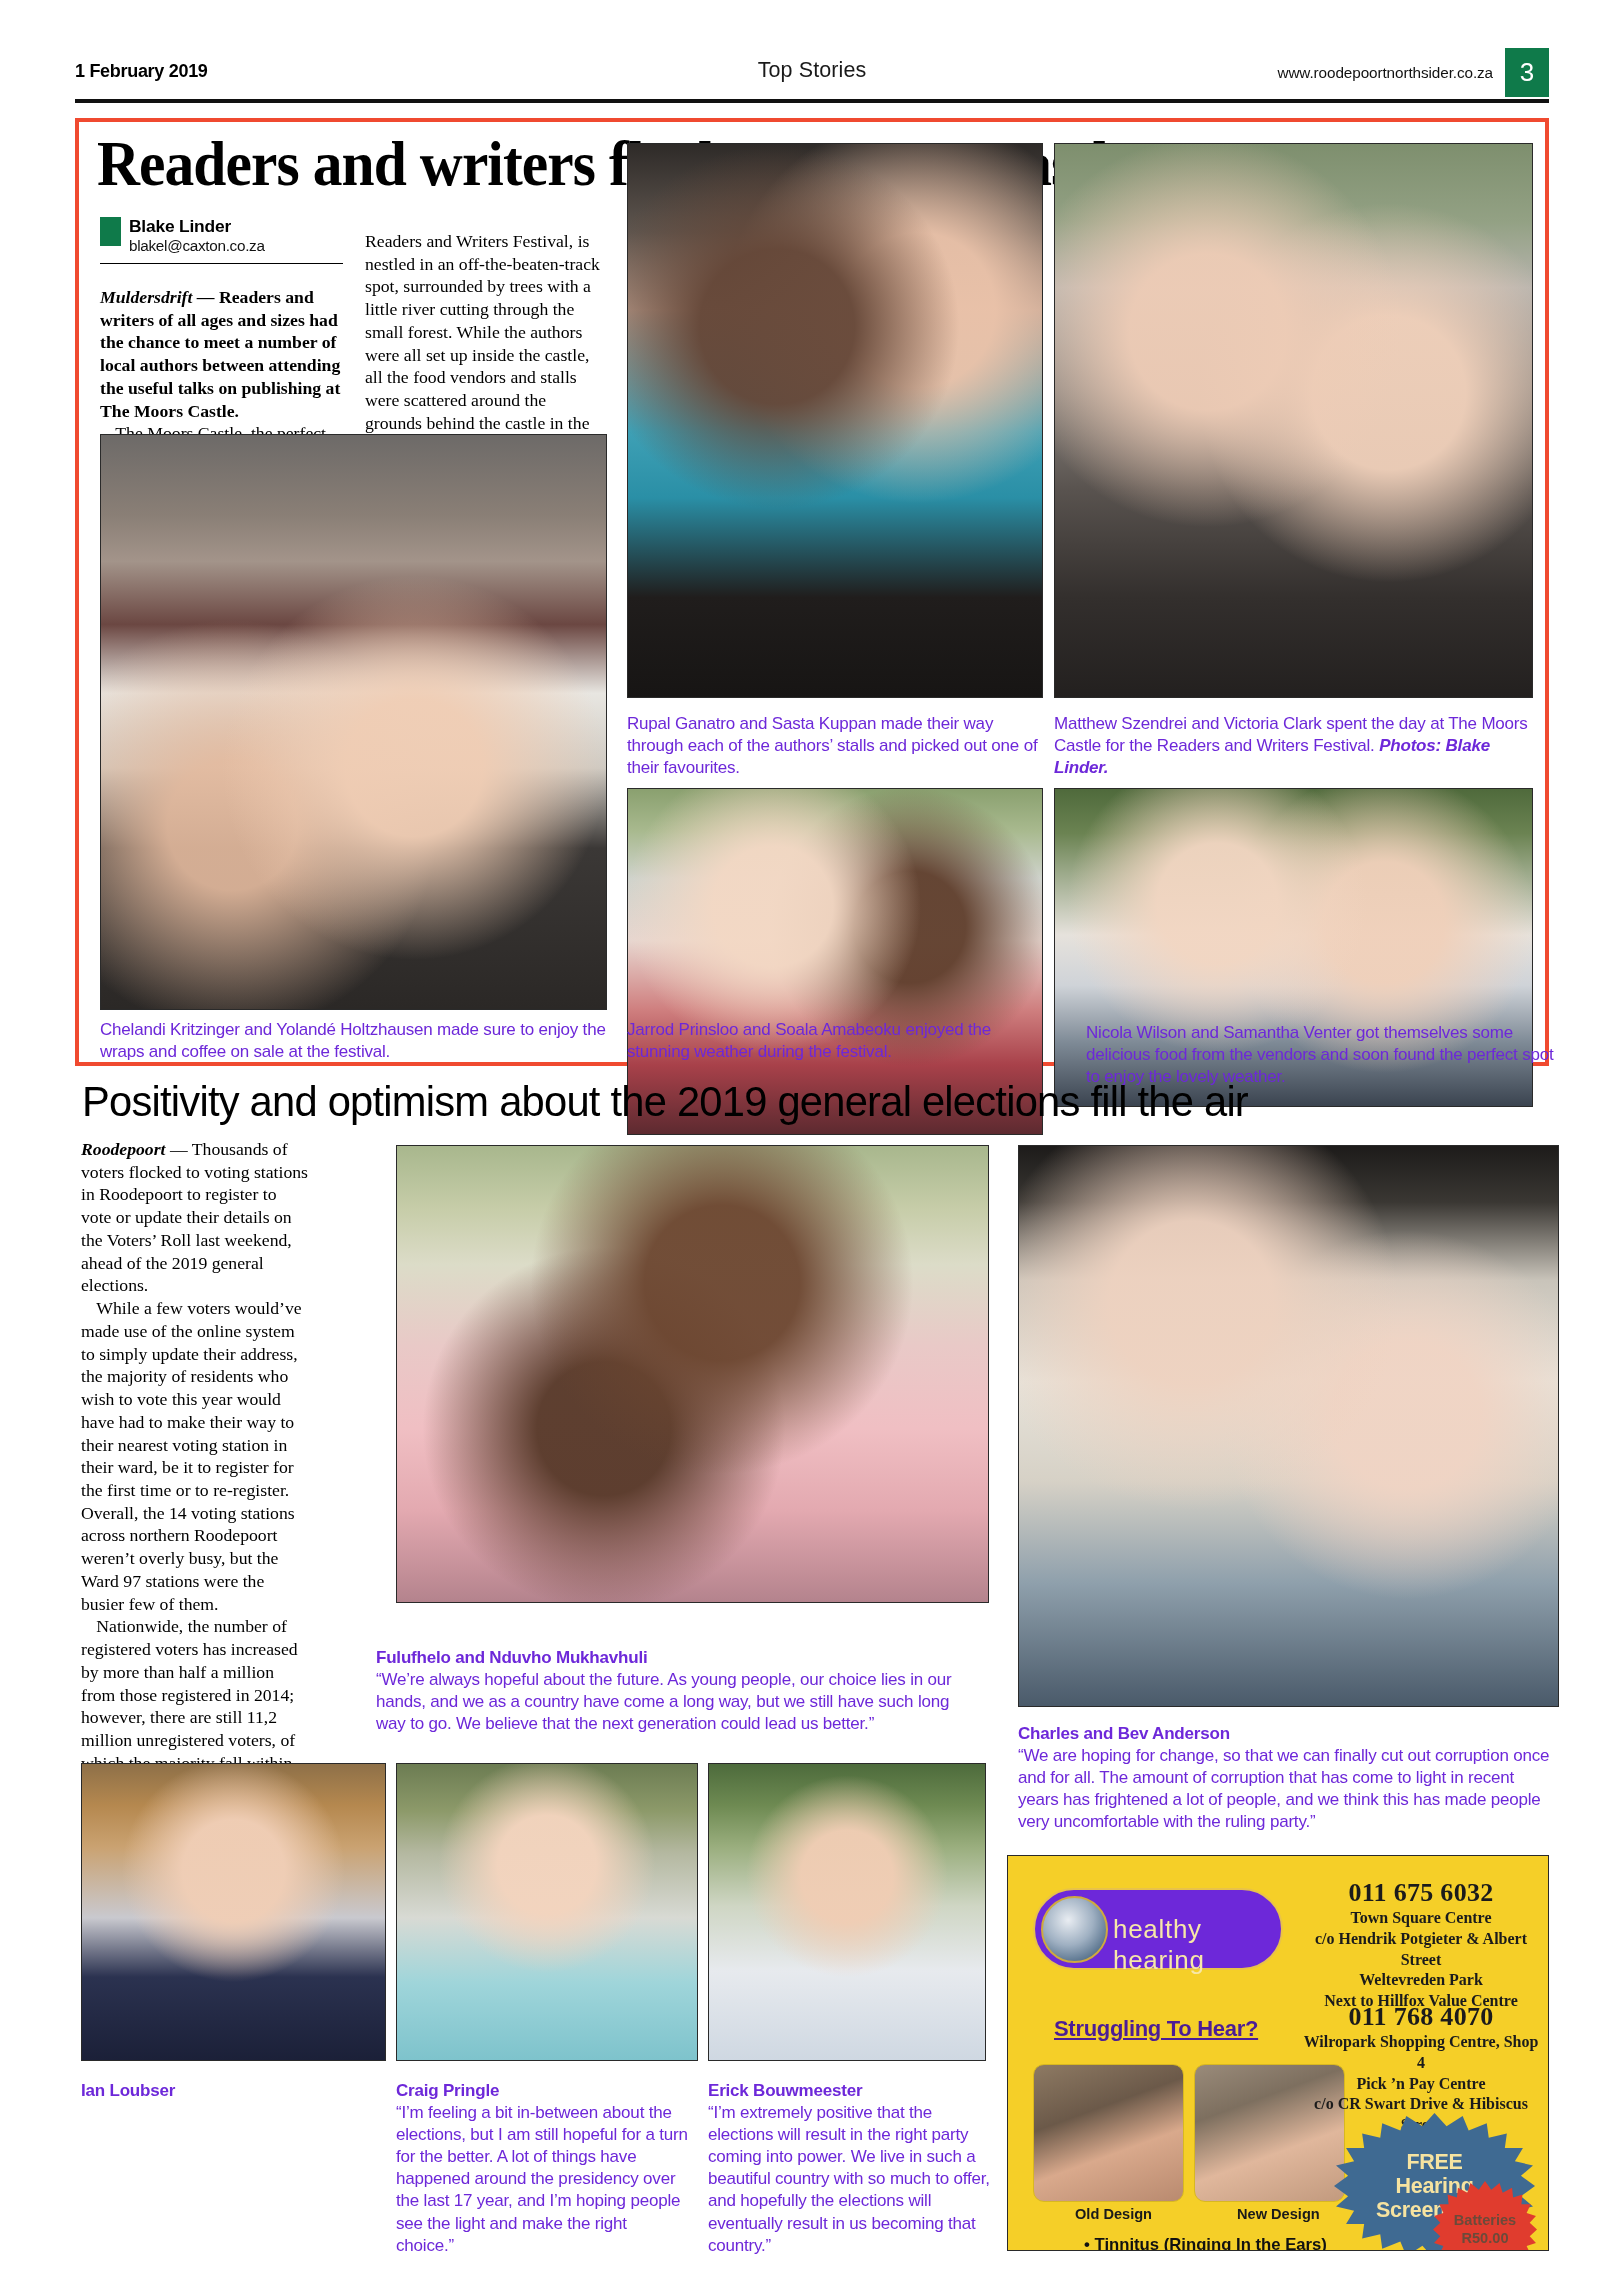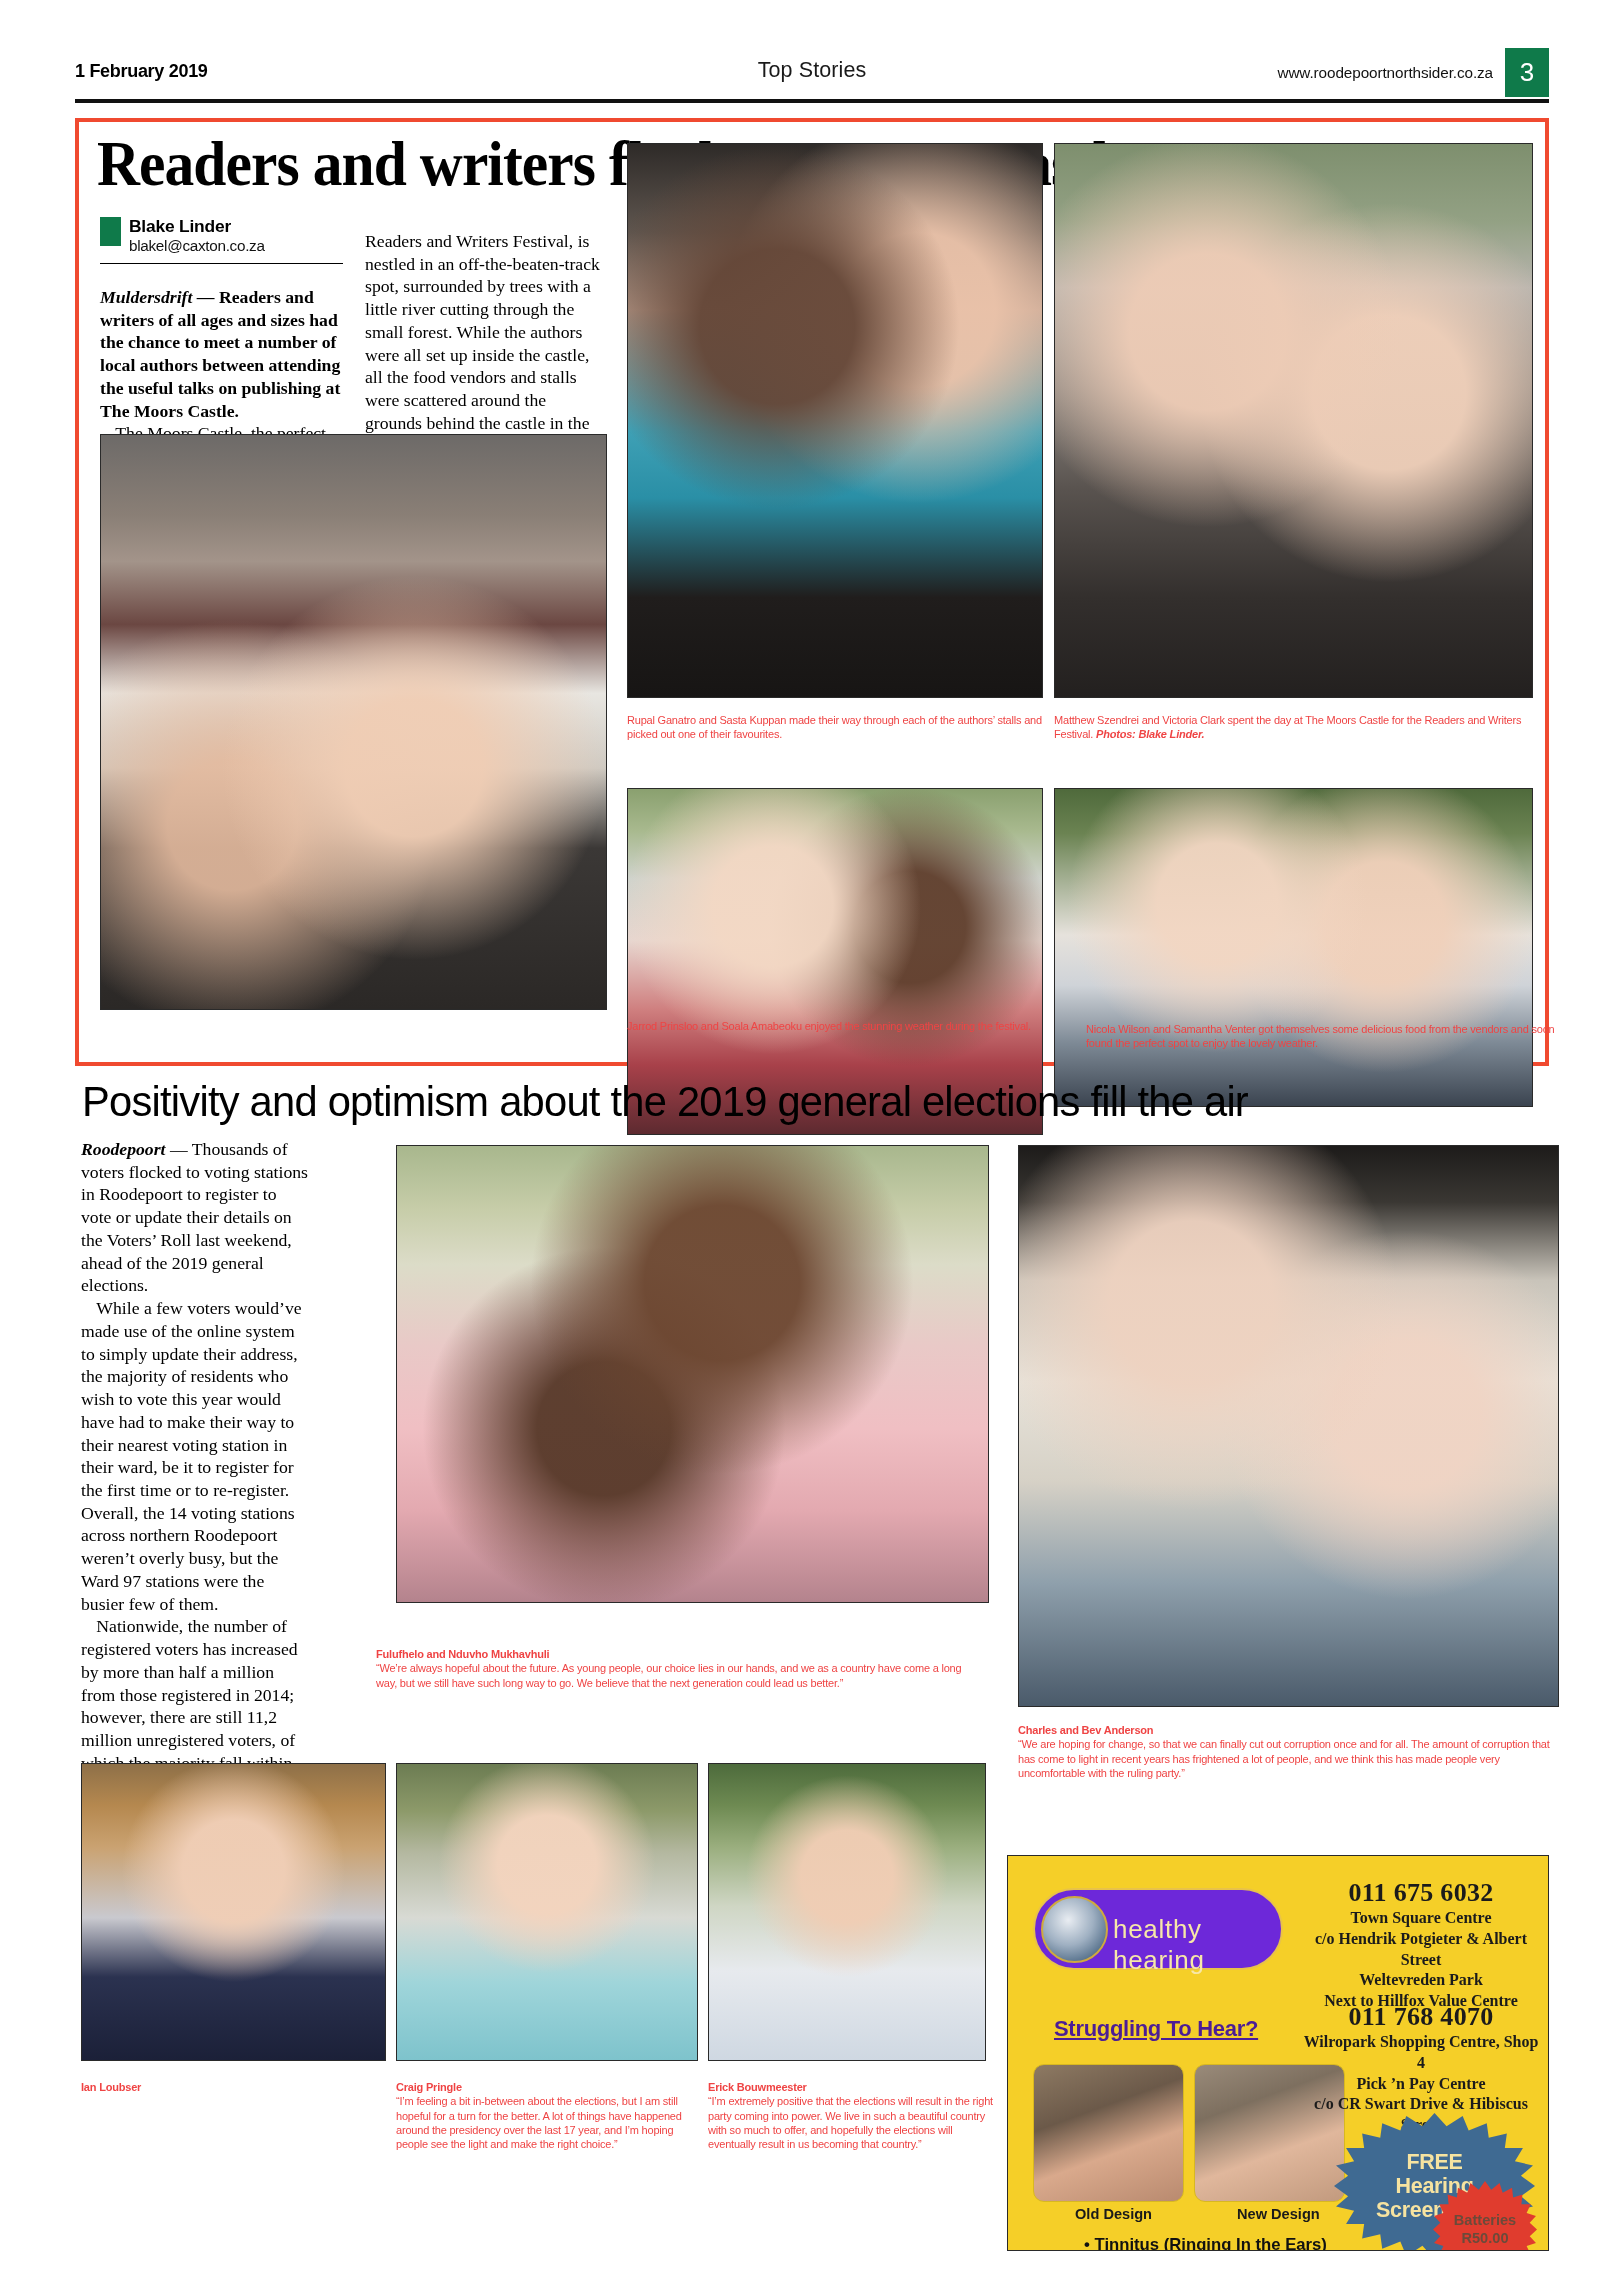--- a/index.html
+++ b/index.html
@@ -146,23 +146,23 @@
     overflow: hidden;
     border: 1.4px solid #2a2a2a;
     box-sizing: border-box;
     background: #cfcfcf;
   }
   .photo .ph-inner { position: absolute; inset: 0; }
 
   .cap {
     position: absolute;
     font-family: "Liberation Sans", sans-serif;
-    font-size: 11px;
+    font-size: 17px;
     line-height: 1.30;
-    color: #ef4444;
+    color: #6d28d9;
     letter-spacing: -0.2px;
   }
   .cap .credit { font-style: italic; font-weight: bold; }
   .cap b { font-weight: bold; }
 
   
   .s2-headline {
     position: absolute;
     left: 82px; top: 1080px;
     width: 1472px;
@@ -379,20 +379,23 @@
           linear-gradient(180deg,#8aa06f 0%,#a8b98e 12%,#cfd3cc 26%,#e7d6cf 44%,#cf7f7f 64%,#a8414a 80%,#5d2a30 100%);"></div>
     </div>
 
     <div class="photo" id="ph-nicola" style="left:975px; top:666px; width:479px; height:319px;">
       <div class="ph-inner" style="background:
           radial-gradient(circle at 34% 36%, rgba(242,214,194,0.95) 0 16%, rgba(0,0,0,0) 40%),
           radial-gradient(circle at 69% 42%, rgba(240,208,186,0.95) 0 16%, rgba(0,0,0,0) 40%),
           linear-gradient(180deg,#4f6a3c 0%,#6b8352 14%,#9aa888 26%,#e6e2dc 46%,#cfd3d8 62%,#7e8a96 80%,#3b4450 100%);"></div>
     </div>
 
+    <div class="cap" style="left:21px; top:897px; width:507px;">
+      <span>Chelandi Kritzinger and Yolandé Holtzhausen made sure to enjoy the wraps and coffee on sale at the festival.</span>
+    </div>
 
     <div class="cap" style="left:548px; top:897px; width:419px;">
       <span>Jarrod Prinsloo and Soala Amabeoku enjoyed the stunning weather during the festival.</span>
     </div>
 
     <div class="cap" style="left:975px; top:900px; width:480px;padding-left:32px;">
       <span>Nicola Wilson and Samantha Venter got themselves some delicious food from the vendors and soon found the perfect spot to enjoy the lovely weather.</span>
     </div>
 
   </div>

